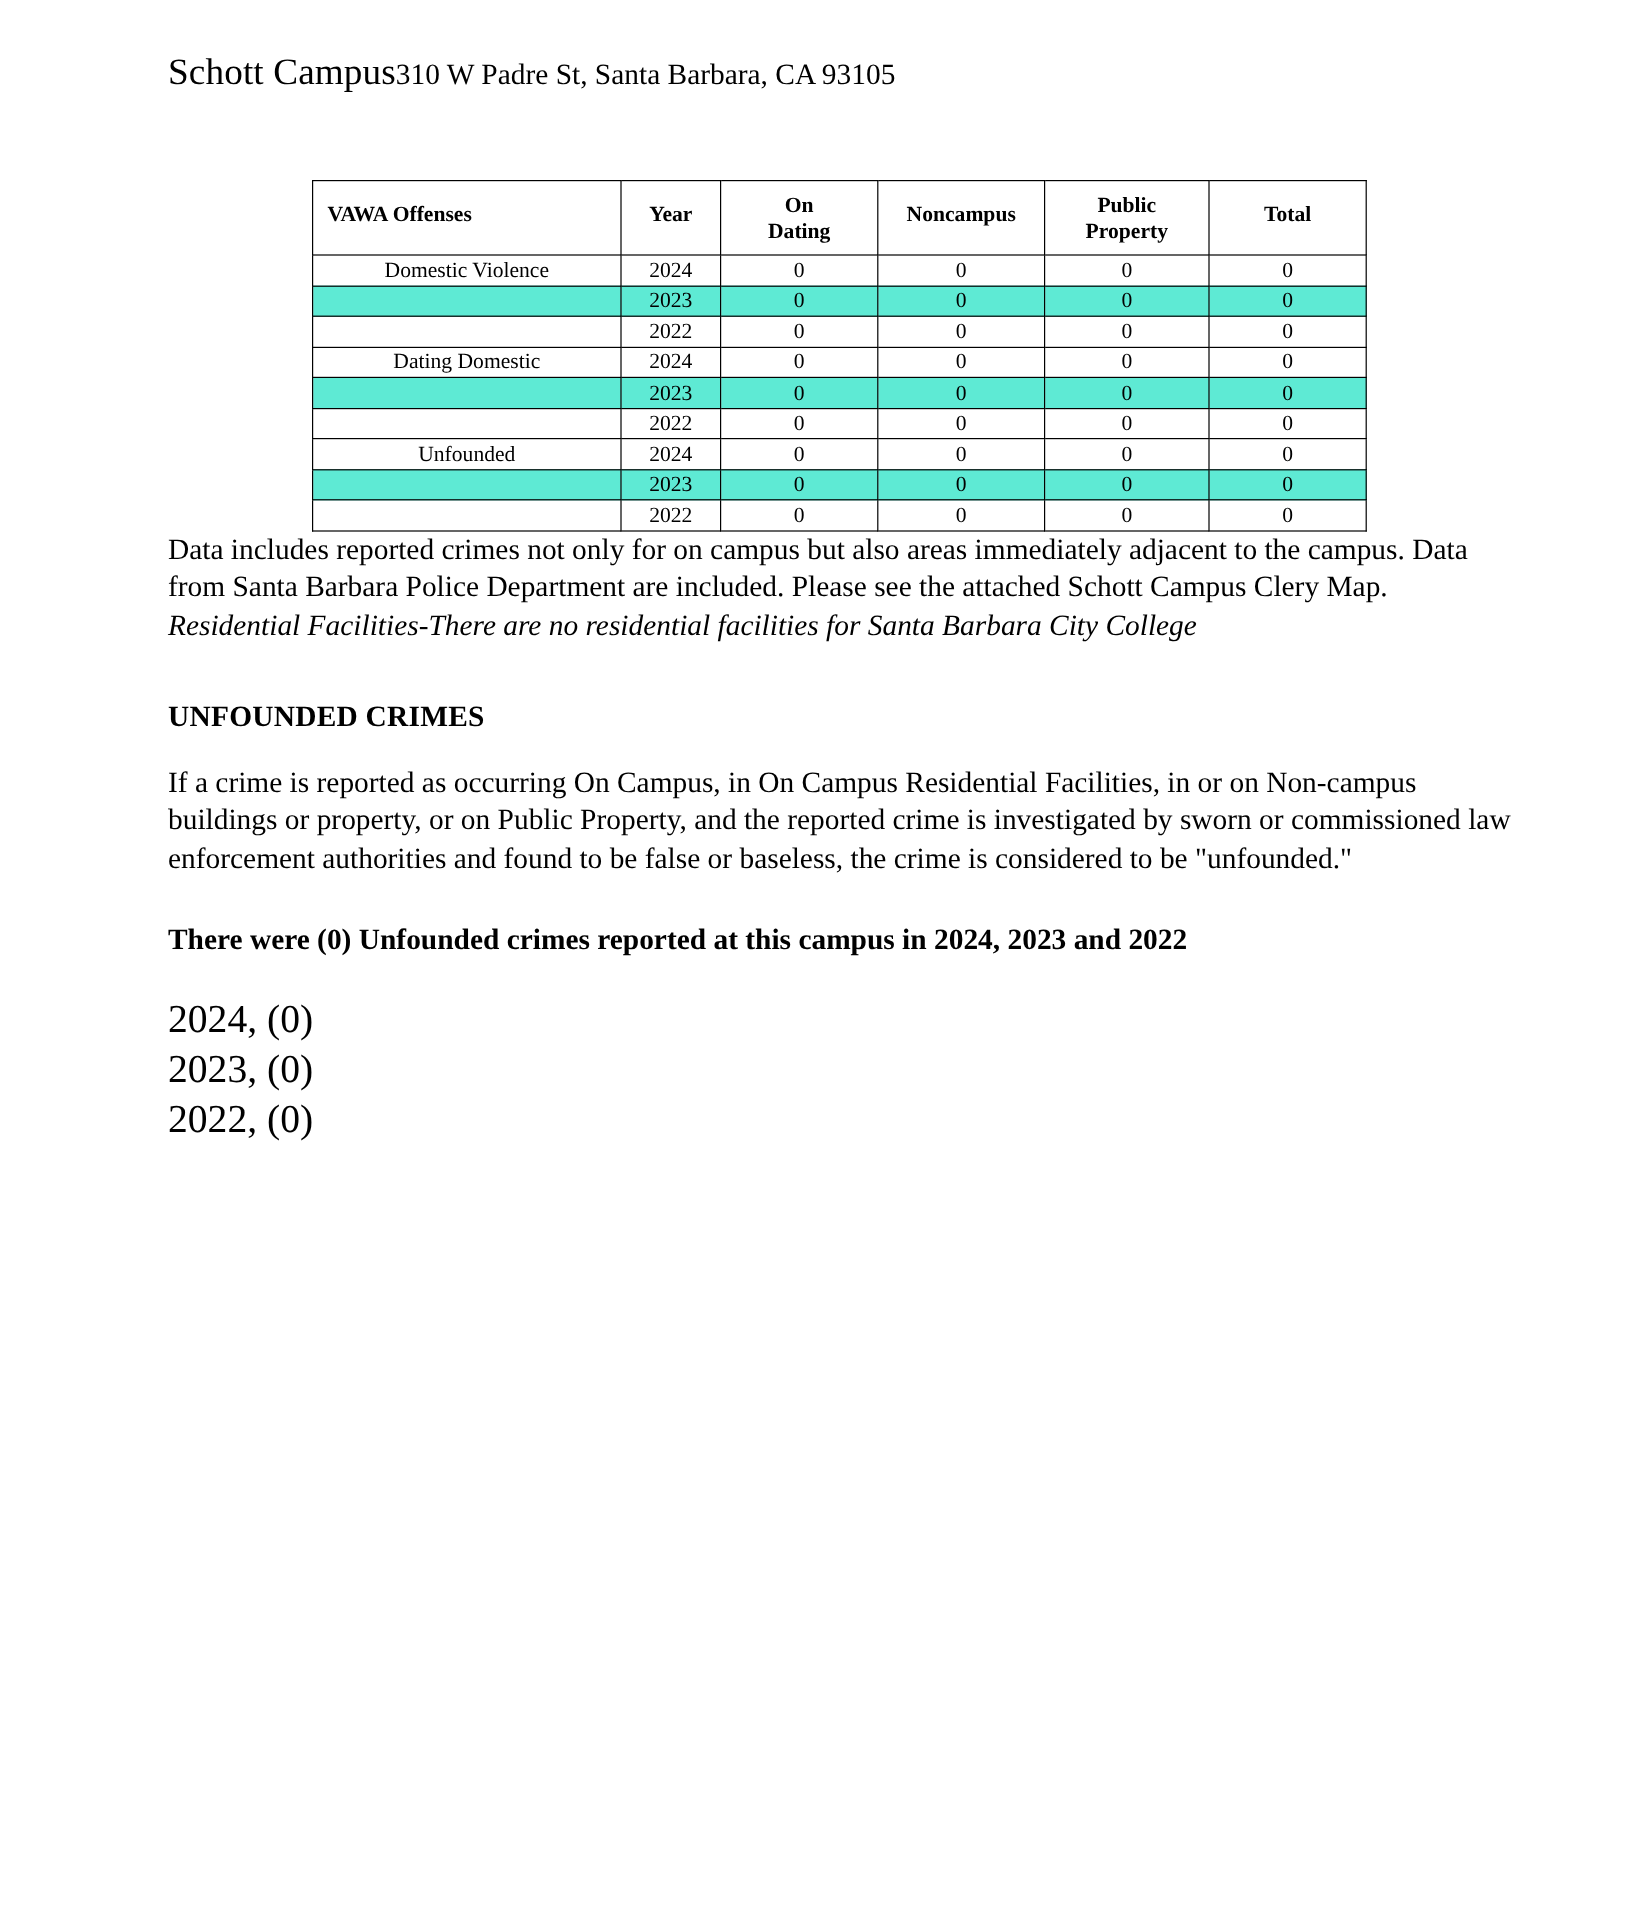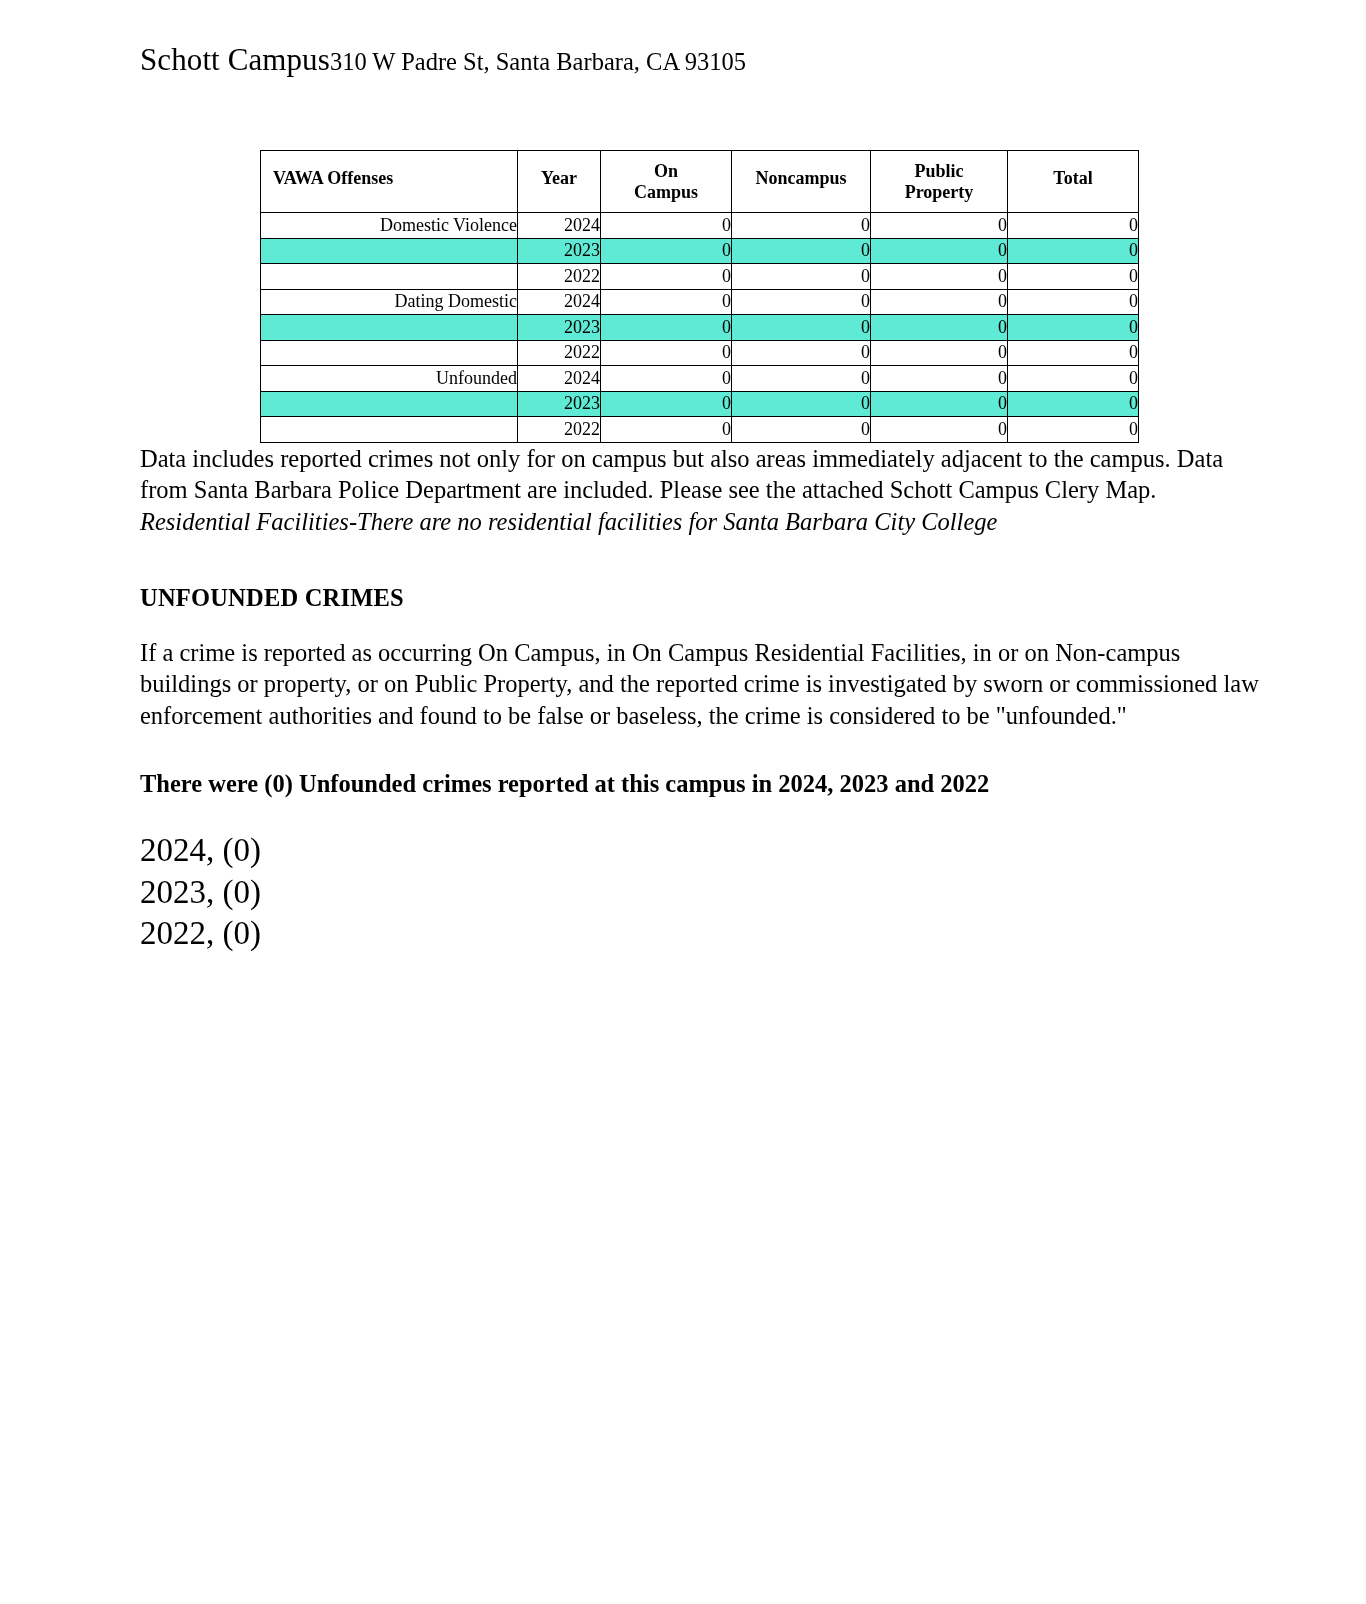--- a/index.html
+++ b/index.html
@@ -62,21 +62,21 @@
     padding-bottom: 6px !important;
   }
   th.col-year   { width: 74px; vertical-align: bottom; padding-bottom: 6px !important; }
   th.col-oncampus { width: 122px; }
   th.col-noncampus { width: 130px; vertical-align: bottom; padding-bottom: 6px !important; }
   th.col-public { width: 128px; }
   th.col-total  { width: 122px; vertical-align: bottom; padding-bottom: 6px !important; }
 
   table.vawa td {
     height: 24.5px;
-    text-align: right;
+    text-align: center;
   }
   td.offense-cell {
     text-align: left;
     padding-left: 12px;
     border-bottom: none;
     border-top: none;
   }
   td.offense-cell.grp-start {
     border-top: 1px solid #000000;
   }
@@ -133,21 +133,21 @@
   </div>
 
   <div class="table-wrap">
     <table class="vawa">
       <thead>
         <tr>
           <th class="col-offense">VAWA Offenses</th>
           <th class="col-year">Year</th>
           <th class="col-oncampus">
             <span>On</span><br>
-            <span>Campus</span>
+            <span>Dating</span>
           </th>
           <th class="col-noncampus">Noncampus</th>
           <th class="col-public">
             <span>Public</span><br>
             <span>Property</span>
           </th>
           <th class="col-total">Total</th>
         </tr>
       </thead>
       <tbody>

